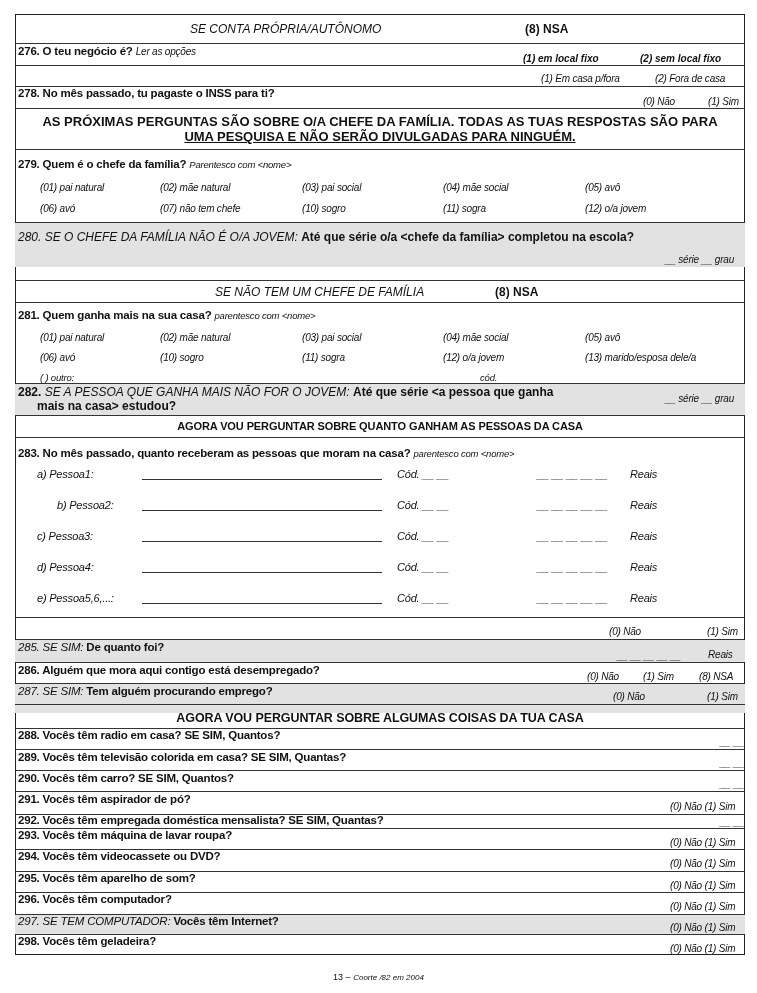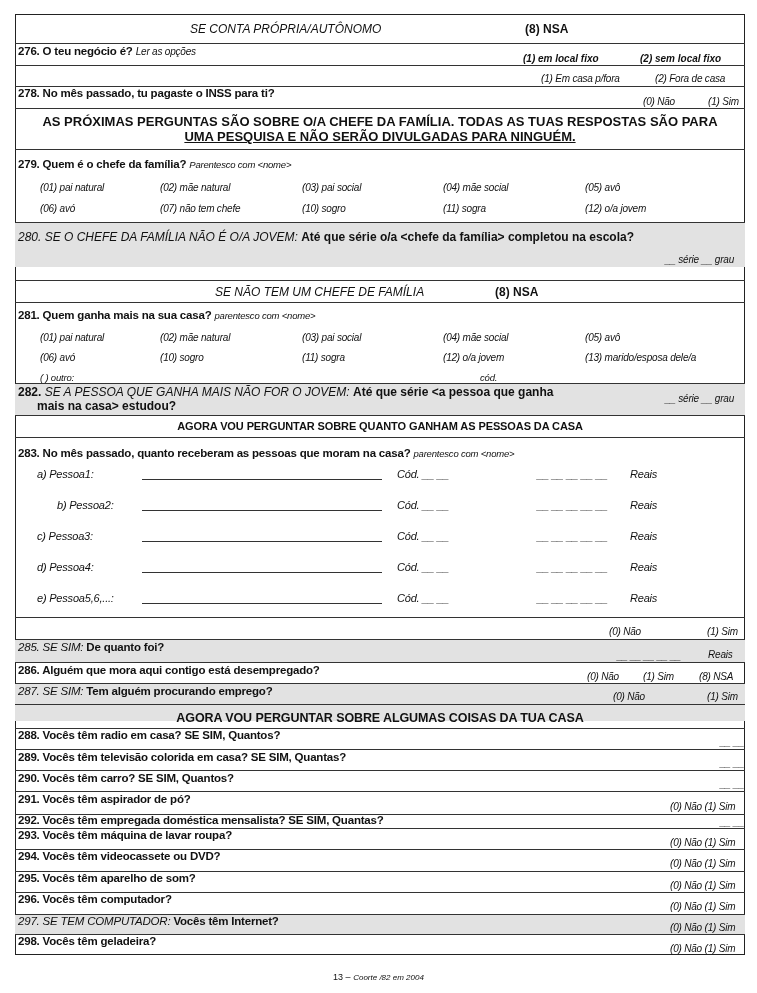--- a/index.html
+++ b/index.html
@@ -164,21 +164,21 @@
     <span class="t opt" style="left:693px;top:9px;">Reais</span>
   </div>
 
   <div class="row" style="top:662px;height:21px;">
     <span class="t q" style="left:3px;top:1px;">286. Alguém que mora aqui contigo está desempregado?</span>
     <span class="t opt" style="left:572px;top:8px;">(0) Não</span>
     <span class="t opt" style="left:628px;top:8px;">(1) Sim</span>
     <span class="t opt" style="left:684px;top:8px;">(8) NSA</span>
   </div>
 
-  <div class="row gray" style="top:683px;height:38px;">
+  <div class="row gray" style="top:683px;height:30px;">
     <span class="t qn" style="left:3px;top:1px;"><span class="it">287. SE SIM:</span> <b>Tem alguém procurando emprego?</b></span>
     <span class="t opt" style="left:598px;top:7px;">(0) Não</span>
     <span class="t opt" style="left:692px;top:7px;">(1) Sim</span>
   </div>
 
   <div class="row" style="top:704px;height:24px;padding-left:48px;">
     <div class="t hdr" style="left:0;width:730px;top:6px;font-size:12.5px;">AGORA VOU PERGUNTAR SOBRE ALGUMAS COISAS DA TUA CASA</div>
   </div>
 
   <div class="row" style="top:728px;height:21px;">

